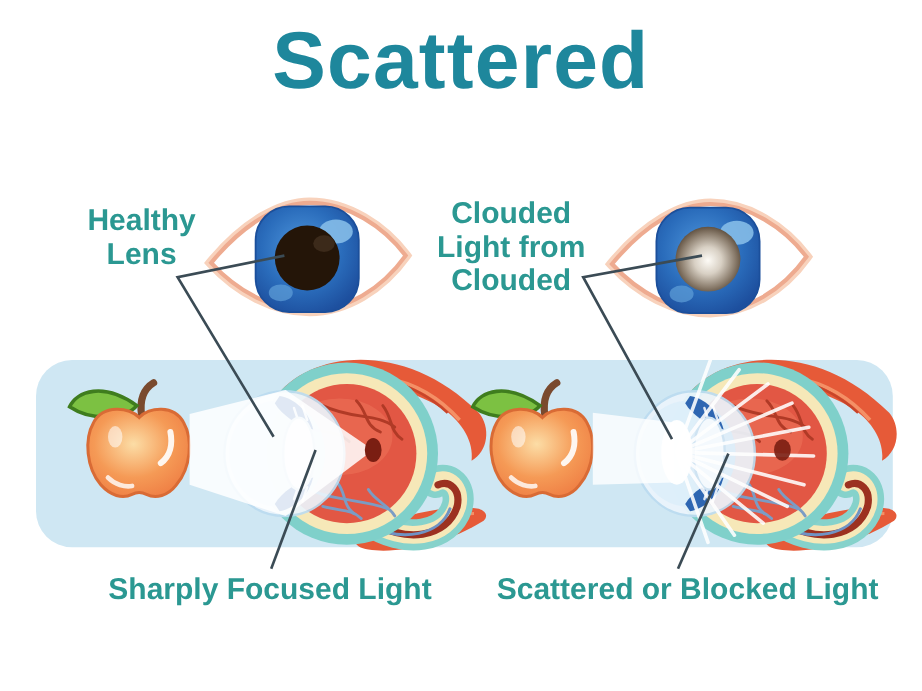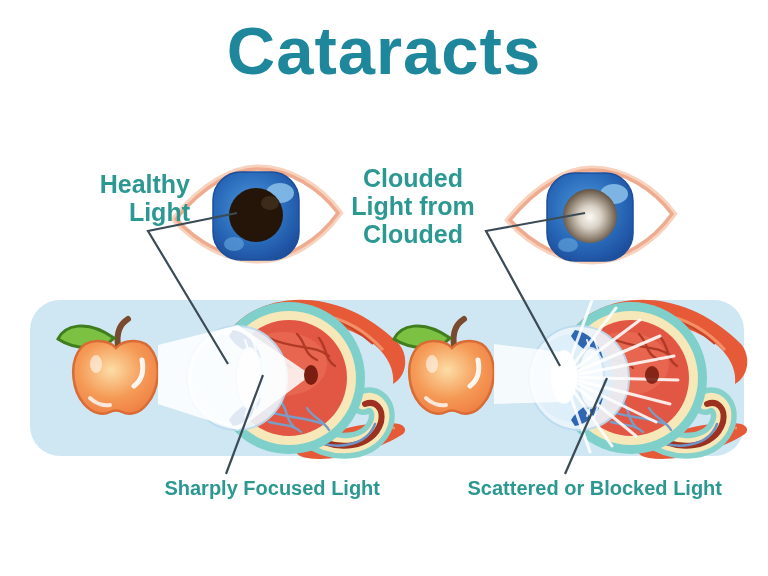--- a/index.html
+++ b/index.html
@@ -11,27 +11,27 @@
   #stage{position:absolute;inset:0;}
   .title{
     position:absolute;top:12px;left:0;width:768px;text-align:center;
     font-size:67px;font-weight:bold;letter-spacing:1px;color:var(--title_teal,#1e879c);
   }
   .side-label{
     position:absolute;text-align:center;font-weight:bold;font-size:25px;
     line-height:28px;color:var(--label_teal,#2b9892);
   }
   .bottom-label{
-    position:absolute;text-align:right;font-weight:bold;font-size:20px;
+    position:absolute;text-align:center;font-weight:bold;font-size:25px;
     color:var(--label_teal,#2b9892);
   }
-  #lens-label-left{left:18px;top:170px;width:172px;text-align:right;}
-  #lens-label-right{left:325px;top:164px;width:176px;}
+  #lens-label-left{left:32px;top:170px;width:172px;}
+  #lens-label-right{left:338px;top:164px;width:176px;}
   #light-label-left{left:70px;top:477px;width:310px;}
-  #light-label-right{left:392px;top:477px;width:330px;}
+  #light-label-right{left:408px;top:477px;width:330px;}
   svg{position:absolute;left:0;top:0;}
 </style>
 </head>
 <body>
 
 <div id="stage">
 
 <svg width="768" height="576" viewBox="0 0 768 576">
   <defs>
     <radialGradient id="irisG" cx="45%" cy="40%" r="65%">
@@ -170,25 +170,25 @@
   </g>
 
   <g fill="none" style="stroke:var(--connector,#3b4b55)" stroke-width="2.2">
     <polyline points="237,213 148,231 228,364"></polyline>
     <polyline points="585,213 486,231 560,366"></polyline>
     <line x1="263" y1="375" x2="226" y2="474"></line>
     <line x1="607" y1="378" x2="565" y2="474"></line>
   </g>
 </svg>
 
-<div class="title">Cataracts</div>
+<div class="title">Scattered</div>
 
 <div class="side-label" id="lens-label-left">
   <div>Healthy</div>
-  <div>Light</div>
+  <div>Lens</div>
 </div>
 
 <div class="side-label" id="lens-label-right">
   <div>Clouded</div>
   <div>Light from</div>
   <div>Clouded</div>
 </div>
 
 <div class="bottom-label" id="light-label-left">Sharply Focused Light</div>
 <div class="bottom-label" id="light-label-right">Scattered or Blocked Light</div>

